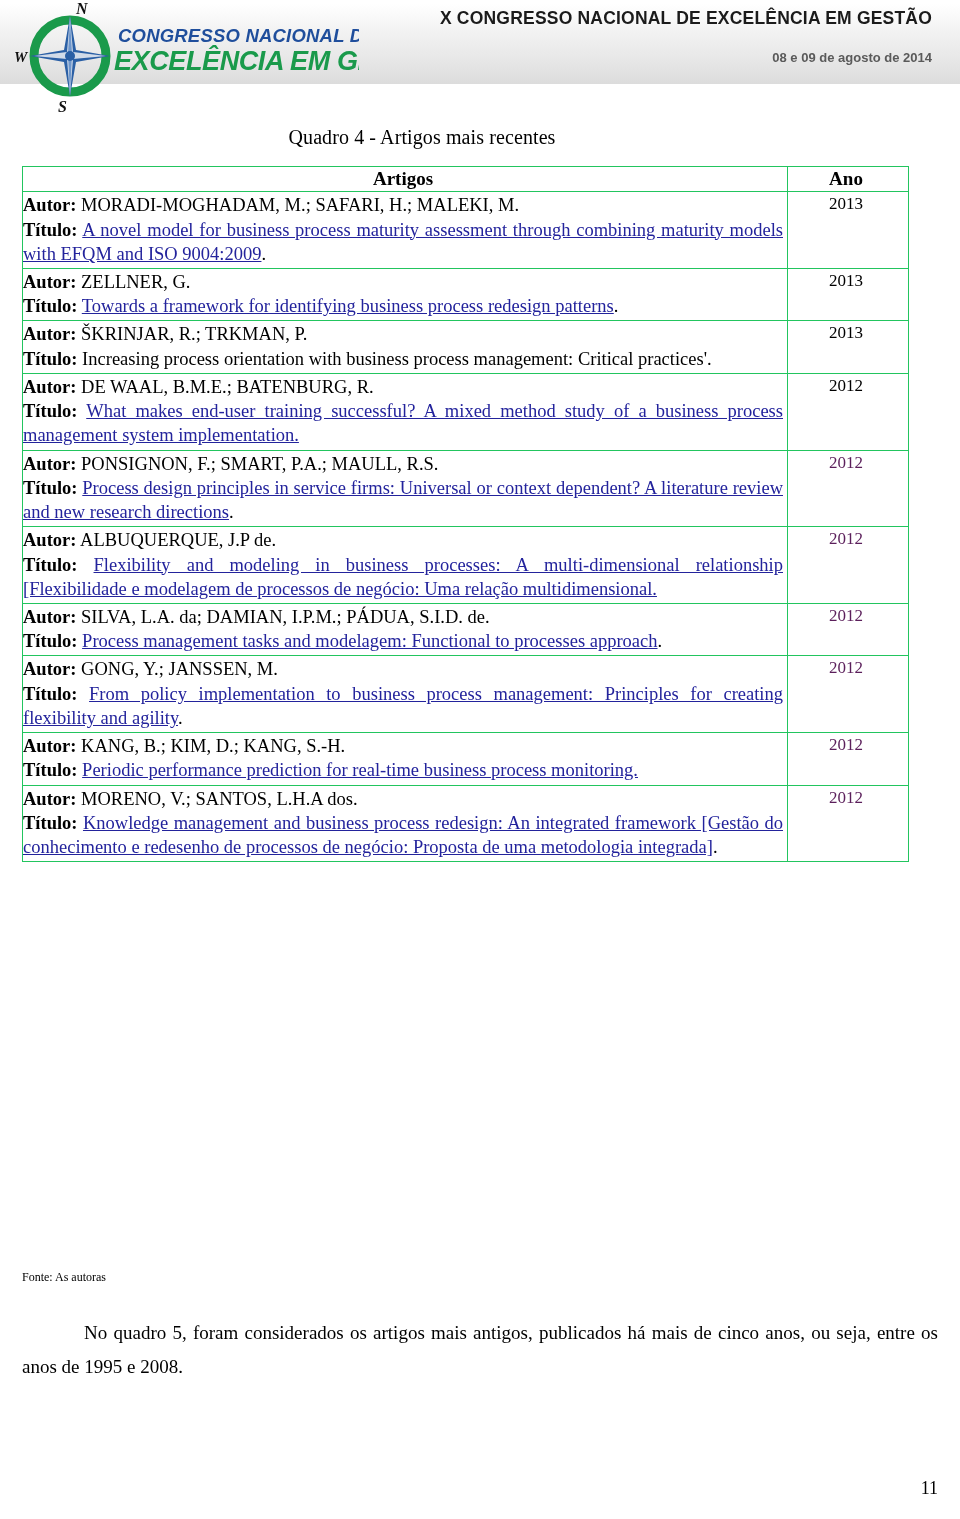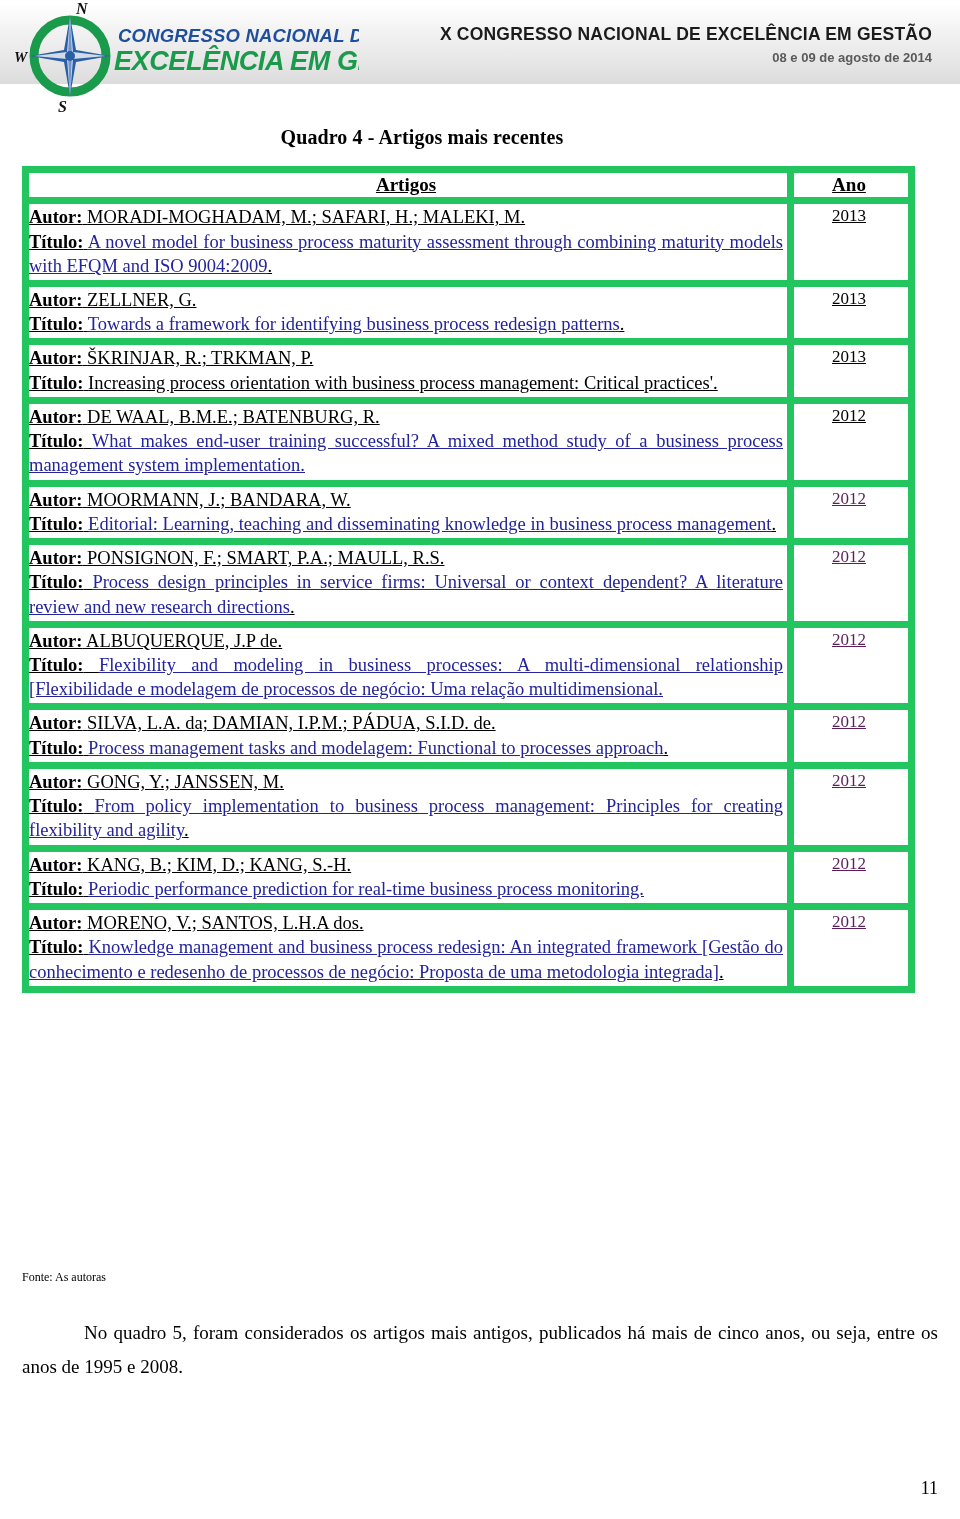--- a/index.html
+++ b/index.html
@@ -33,21 +33,21 @@
   .logo-wrap {
     position: absolute;
     top: 0px; left: 14px;
     width: 345px;
     height: 112px;
   }
   .logo-svg { display:block; }
 
   .congress-title {
     position: absolute;
-    top: 24px;
+    top: 8px;
     right: 28px;
     font-family: "Liberation Sans", "DejaVu Sans", sans-serif;
     font-weight: bold;
     font-size: 17.5px;
     letter-spacing: 0.2px;
     color: #1b1b1b;
     white-space: nowrap;
   }
   .congress-date {
     position: absolute;
@@ -60,42 +60,41 @@
     white-space: nowrap;
   }
 
   
   .table-caption {
     position: absolute;
     top: 126px;
     left: 0;
     width: 844px;
     text-align: center;
-    font-weight: bold;
+    font-weight: normal;
     font-size: 20px;
     letter-spacing: 0.1px;
   }
 
   
   .tbl-wrap {
     position: absolute;
     top: 166px;
     left: 22px;
     width: 886px;
   }
   table.quadro {
     border-collapse: collapse;
     width: 886px;
     table-layout: fixed;
   }
   table.quadro td, table.quadro th {
-    border: 7px solid #22c55e;
+    border: 1px solid #22c55e;
     vertical-align: top;
     padding: 1px 4px 2px 0;
-    text-decoration: underline;
   }
   .col-artigos { width: 765px; }
   .col-ano     { width: 121px; }
 
   th.hd {
     text-align: center;
     font-weight: bold;
     font-size: 19px;
     padding: 2px 4px 3px 4px;
     line-height: 1.12;
@@ -227,27 +226,20 @@
         </tr>
         <tr>
           <td class="cell-art">
             <span class="ln ln-author"><span class="lbl">Autor:</span> <span>DE WAAL, B.M.E.; BATENBURG, R.</span></span>
             <span class="ln"><span class="lbl">Título:</span> <span class="link">What makes end-user training successful? A mixed method study of a business process management system implementation.</span></span>
           </td>
           <td class="cell-ano ano-plain">2012</td>
         </tr>
         <tr>
           <td class="cell-art">
-            <span class="ln ln-author"><span class="lbl">Autor:</span> <span>MOORMANN, J.; BANDARA, W.</span></span>
-            <span class="ln"><span class="lbl">Título:</span> <span class="link">Editorial: Learning, teaching and disseminating knowledge in business process management</span><span>.</span></span>
-          </td>
-          <td class="cell-ano ano-visited">2012</td>
-        </tr>
-        <tr>
-          <td class="cell-art">
             <span class="ln ln-author"><span class="lbl">Autor:</span> <span>PONSIGNON, F.; SMART, P.A.; MAULL, R.S.</span></span>
             <span class="ln"><span class="lbl">Título:</span> <span class="link">Process design principles in service firms: Universal or context dependent? A literature review and new research directions</span><span>.</span></span>
           </td>
           <td class="cell-ano ano-visited">2012</td>
         </tr>
         <tr>
           <td class="cell-art">
             <span class="ln ln-author"><span class="lbl">Autor:</span> <span>ALBUQUERQUE, J.P de.</span></span>
             <span class="ln"><span class="lbl">Título:</span> <span class="link">Flexibility and modeling in business processes: A multi-dimensional relationship [Flexibilidade e modelagem de processos de negócio: Uma relação multidimensional.</span></span>
           </td>

